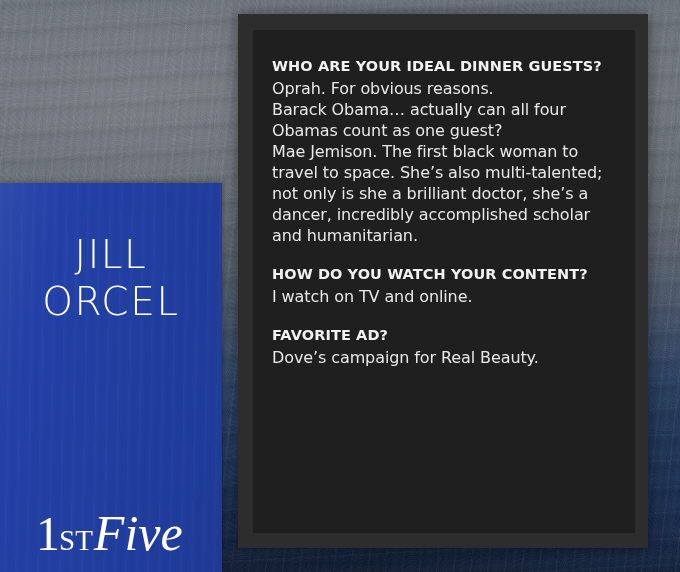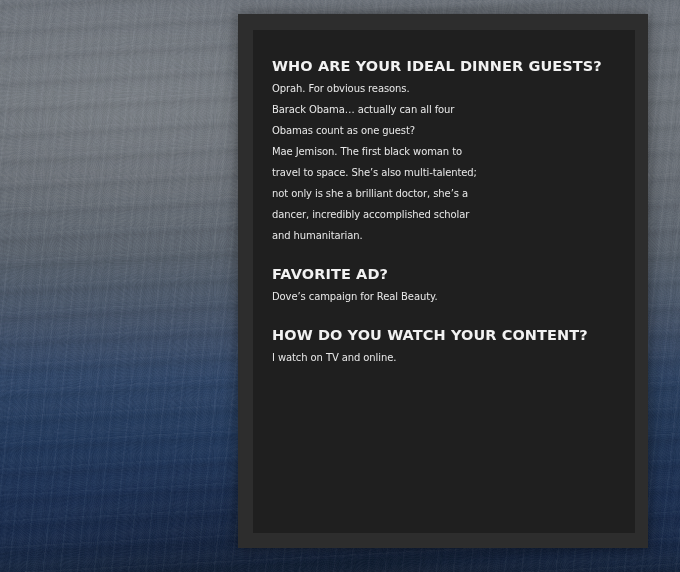--- a/index.html
+++ b/index.html
@@ -170,60 +170,67 @@
     font-weight: bold;
     font-size: 14.5px;
     line-height: 21px;
     letter-spacing: 0.1px;
     margin: 0 0 1px 0;
   }
   .qa-answer {
     color: #e8e8e8;
     font-family: "DejaVu Sans", sans-serif;
     font-weight: 400;
-    font-size: 10px;
+    font-size: 16px;
     line-height: 21px;
     letter-spacing: -0.1px;
     margin: 0;
     white-space: pre-line;
   }
 </style>
 </head>
 <body>
 
 <div id="card">
 
   <div class="bg-base"></div>
   <div class="bg-tex1"></div>
   <div class="bg-tex2"></div>
   <div class="bg-grain"></div>
 
+  <div id="blue-panel">
+    <div id="person-name">JILL
+ORCEL</div>
+    <div id="brand-logo">
+      <span class="logo-1">1</span><span class="logo-st">ST</span><span class="logo-five">Five</span>
+    </div>
+  </div>
 
   <div id="quote-panel">
     <div id="quote-panel-inner">
 
       <div class="qa-block">
         <p class="qa-question">WHO ARE YOUR IDEAL DINNER GUESTS?</p>
         <p class="qa-answer">Oprah. For obvious reasons.
 Barack Obama… actually can all four
 Obamas count as one guest?
 Mae Jemison. The first black woman to
 travel to space. She’s also multi-talented;
 not only is she a brilliant doctor, she’s a
 dancer, incredibly accomplished scholar
 and humanitarian.</p>
       </div>
 
 
       <div class="qa-block">
+        <p class="qa-question">HOW DO YOU WATCH YOUR CONTENT?</p>
+        <p class="qa-answer">I watch on TV and online.</p>
+      </div>
+
+      <div class="qa-block">
         <p class="qa-question">FAVORITE AD?</p>
         <p class="qa-answer">Dove’s campaign for Real Beauty.</p>
       </div>
 
-      <div class="qa-block">
-        <p class="qa-question">HOW DO YOU WATCH YOUR CONTENT?</p>
-        <p class="qa-answer">I watch on TV and online.</p>
-      </div>
-
     </div>
   </div>
 
 </div>
 
 </body></html>

